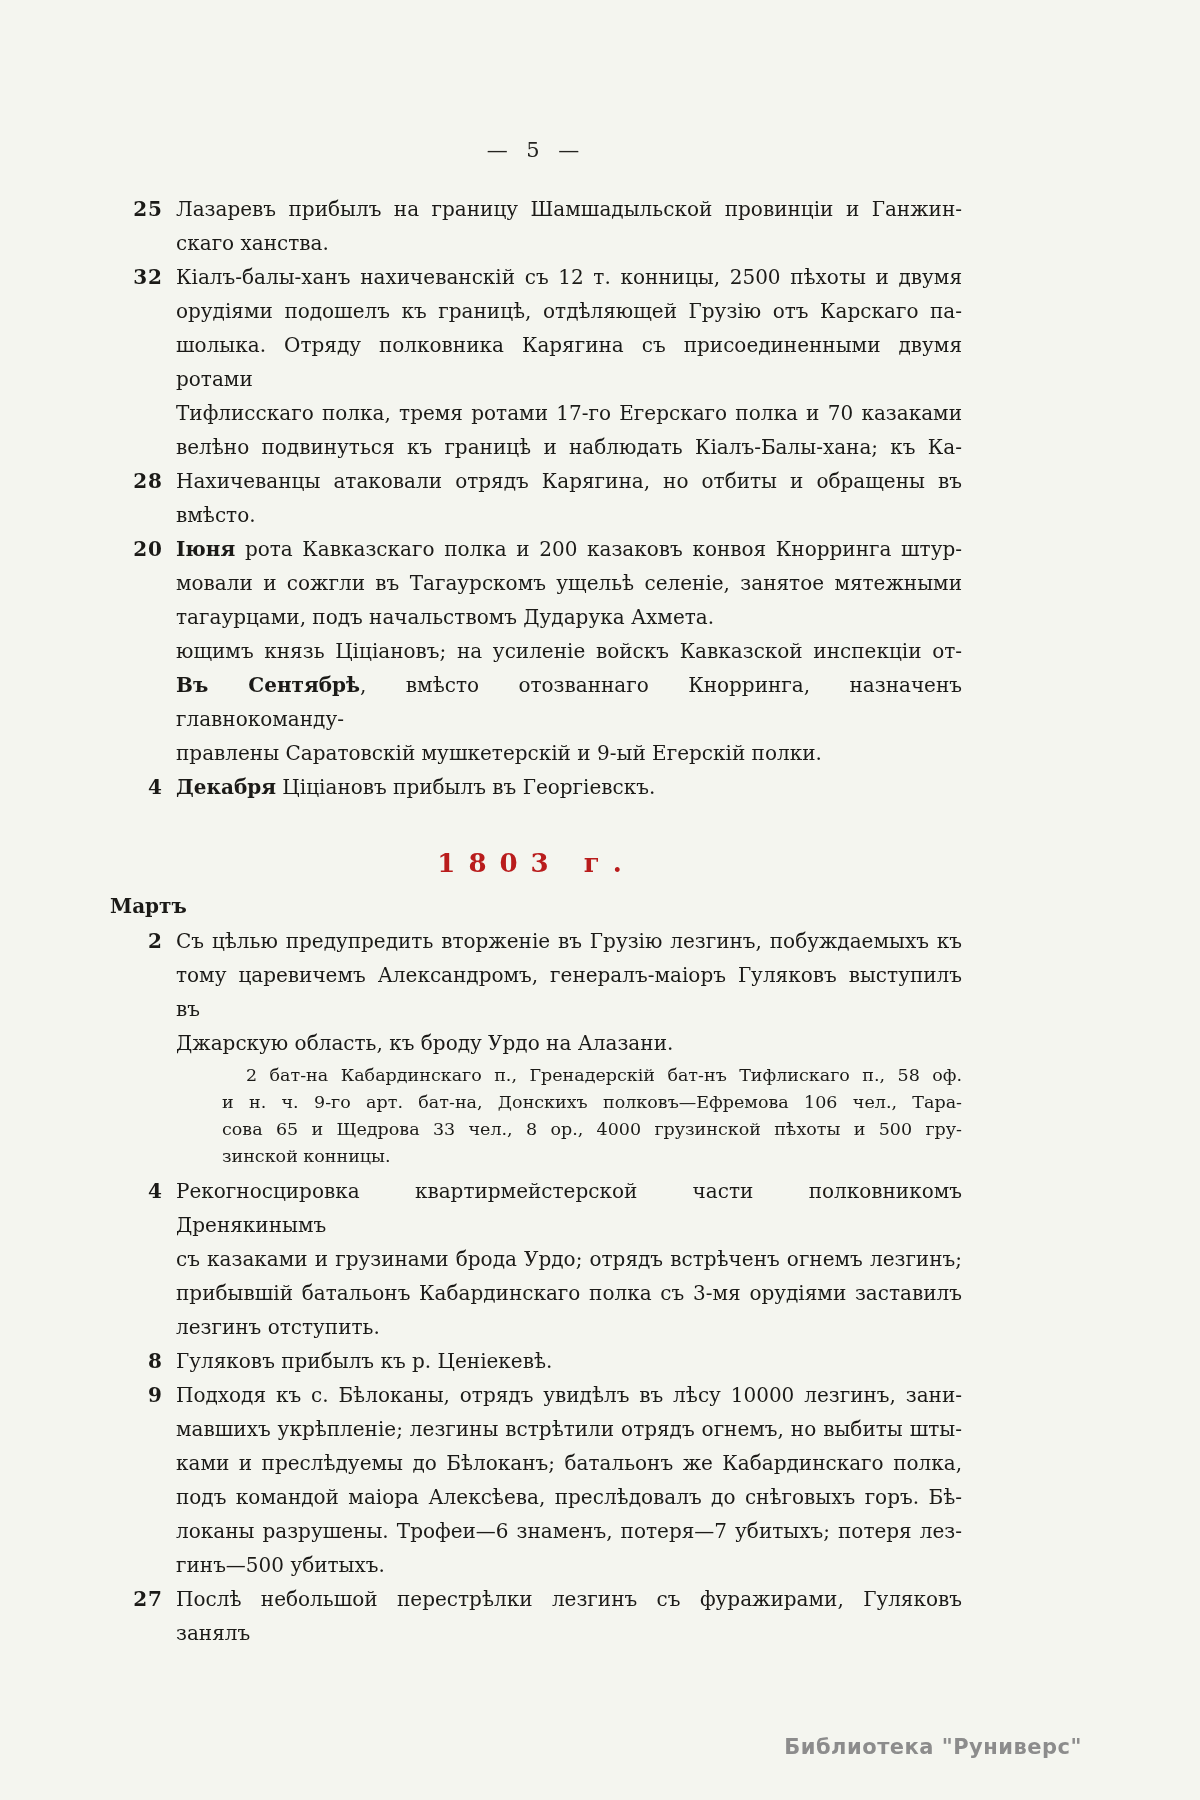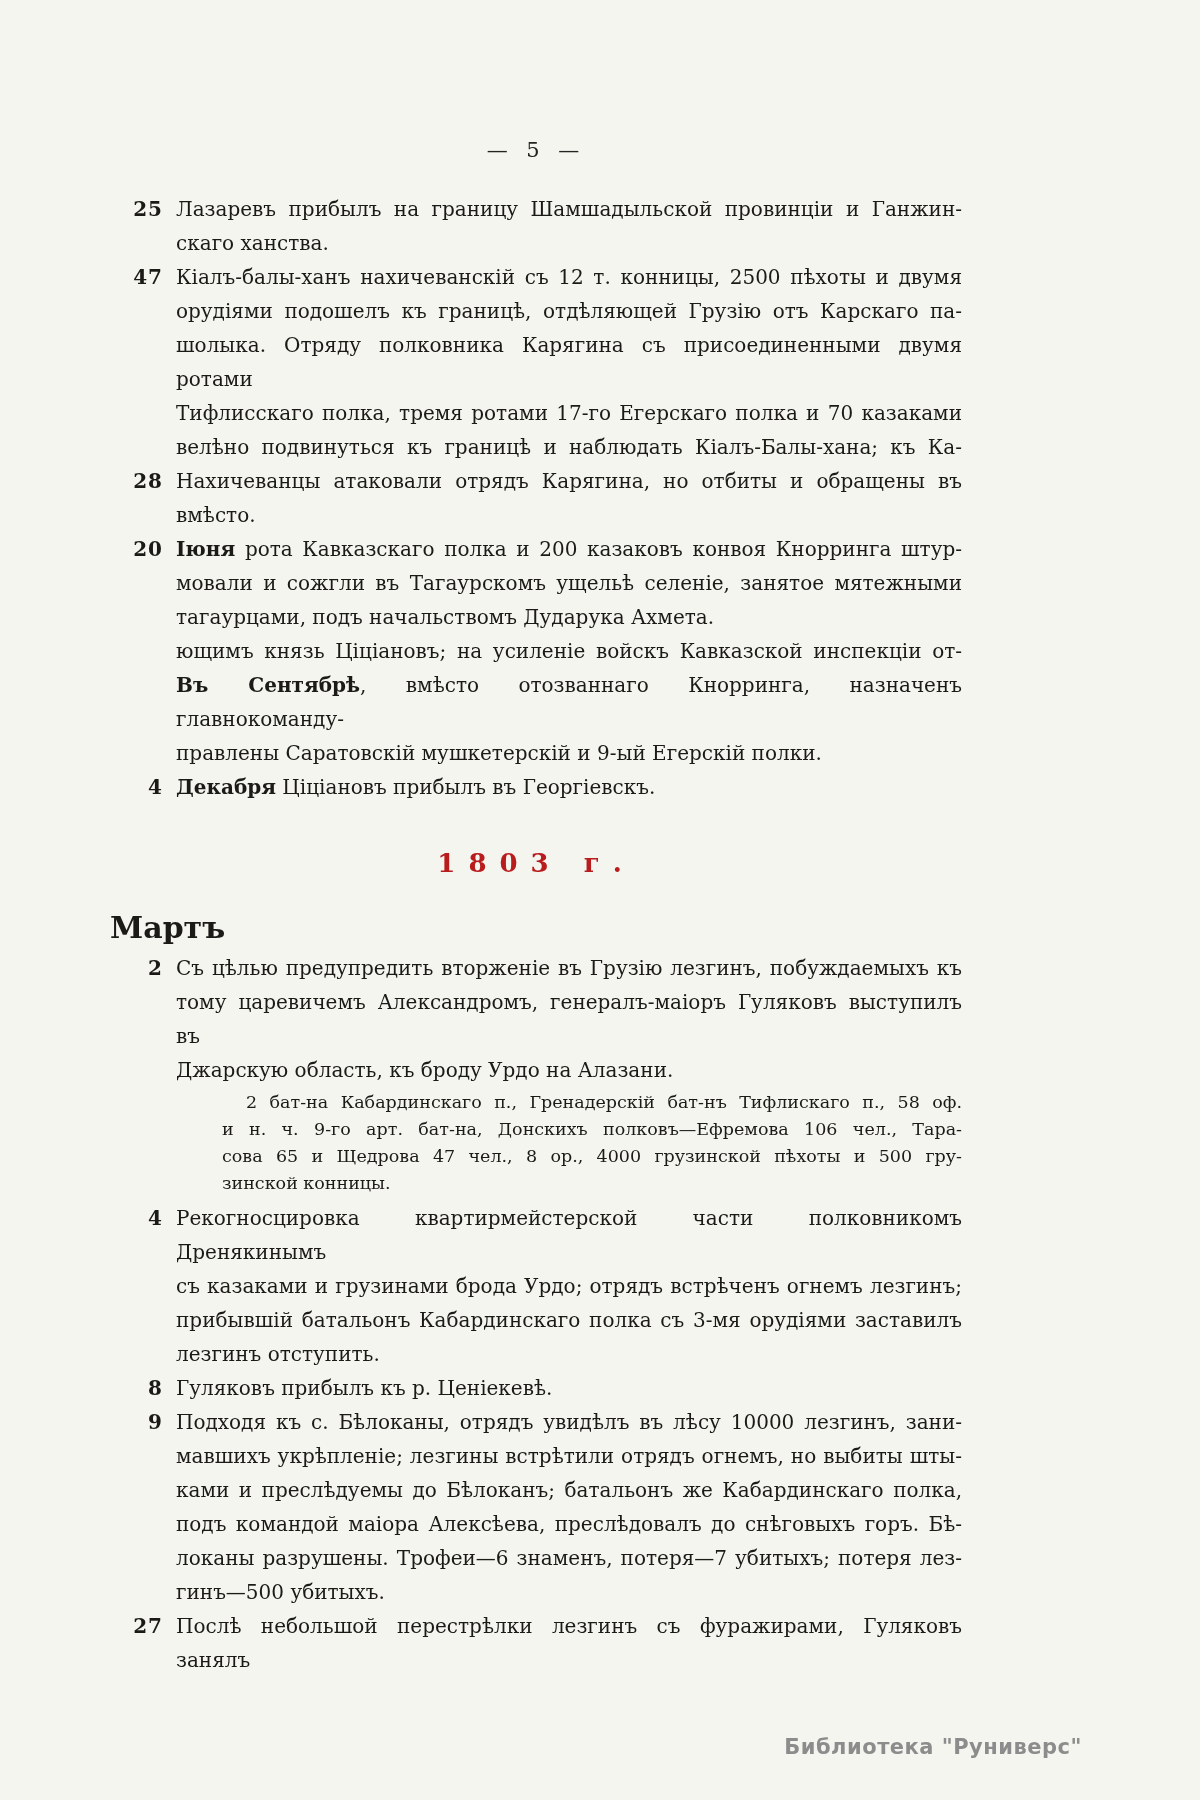--- a/index.html
+++ b/index.html
@@ -54,22 +54,22 @@
   .small-entry .line:first-child { text-indent: 24px; }
   .year-heading {
     margin-top: 44px;
     text-align: center;
     font-size: 26px;
     font-weight: 600;
     letter-spacing: 13px;
     color: #b91c1c;
   }
   .month-heading {
-    margin-top: 32px;
-    font-size: 30px;
+    margin-top: 16px;
+    font-size: 20px;
     font-weight: bold;
   }
   .entries-2 { margin-top: 6px; }
   .watermark {
     position: absolute;
     top: 1735px;
     right: 118px;
     font-family: "DejaVu Sans", "Liberation Sans", sans-serif;
     font-weight: bold;
     font-size: 21px;
@@ -87,21 +87,21 @@
 
     <div class="entries entries-1" id="entries-1802">
         <div class="entry">
           <div class="num">25</div>
           <div class="entry-body">
             <div class="line j">Лазаревъ прибылъ на границу Шамшадыльской провинціи и Ганжин-</div>
             <div class="line">скаго ханства.</div>
           </div>
         </div>
         <div class="entry">
-          <div class="num">47</div>
+          <div class="num">32</div>
           <div class="entry-body">
             <div class="line j">Кіалъ-балы-ханъ нахичеванскій съ 12 т. конницы, 2500 пѣхоты и двумя</div>
             <div class="line j">орудіями подошелъ къ границѣ, отдѣляющей Грузію отъ Карскаго па-</div>
             <div class="line j">шолыка. Отряду полковника Карягина съ присоединенными двумя ротами</div>
             <div class="line j">Тифлисскаго полка, тремя ротами 17-го Егерскаго полка и 70 казаками</div>
             <div class="line j">велѣно подвинуться къ границѣ и наблюдать Кіалъ-Балы-хана; къ Ка-</div>
           </div>
         </div>
         <div class="entry">
           <div class="num">28</div>
@@ -144,21 +144,21 @@
             <div class="line j">Съ цѣлью предупредить вторженіе въ Грузію лезгинъ, побуждаемыхъ къ</div>
             <div class="line j">тому царевичемъ Александромъ, генералъ-маіоръ Гуляковъ выступилъ въ</div>
             <div class="line">Джарскую область, къ броду Урдо на Алазани.</div>
           </div>
         </div>
         <div class="entry small-entry">
           <div class="num"></div>
           <div class="entry-body">
             <div class="line j">2 бат-на Кабардинскаго п., Гренадерскій бат-нъ Тифлискаго п., 58 оф.</div>
             <div class="line j">и н. ч. 9-го арт. бат-на, Донскихъ полковъ—Ефремова 106 чел., Тара-</div>
-            <div class="line j">сова 65 и Щедрова 47 чел., 8 ор., 4000 грузинской пѣхоты и 500 гру-</div>
+            <div class="line j">сова 65 и Щедрова 33 чел., 8 ор., 4000 грузинской пѣхоты и 500 гру-</div>
             <div class="line">зинской конницы.</div>
           </div>
         </div>
         <div class="entry">
           <div class="num">4</div>
           <div class="entry-body">
             <div class="line j">Рекогносцировка квартирмейстерской части полковникомъ Дренякинымъ</div>
             <div class="line j">съ казаками и грузинами брода Урдо; отрядъ встрѣченъ огнемъ лезгинъ;</div>
             <div class="line j">прибывшій батальонъ Кабардинскаго полка съ 3-мя орудіями заставилъ</div>
             <div class="line">лезгинъ отступить.</div>

